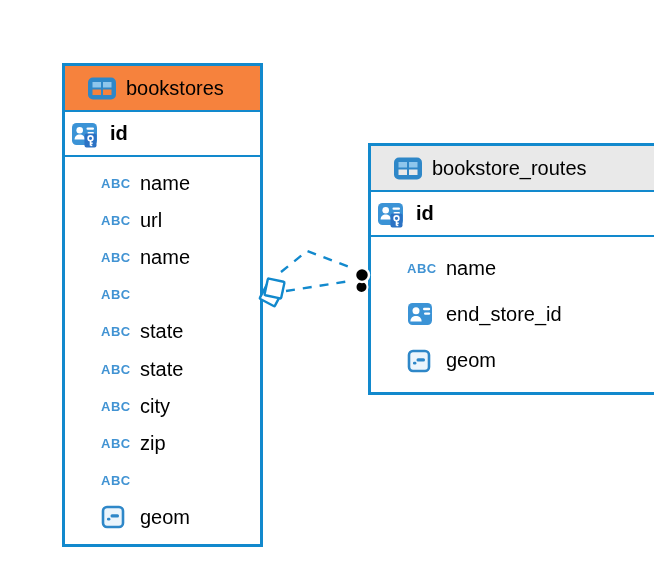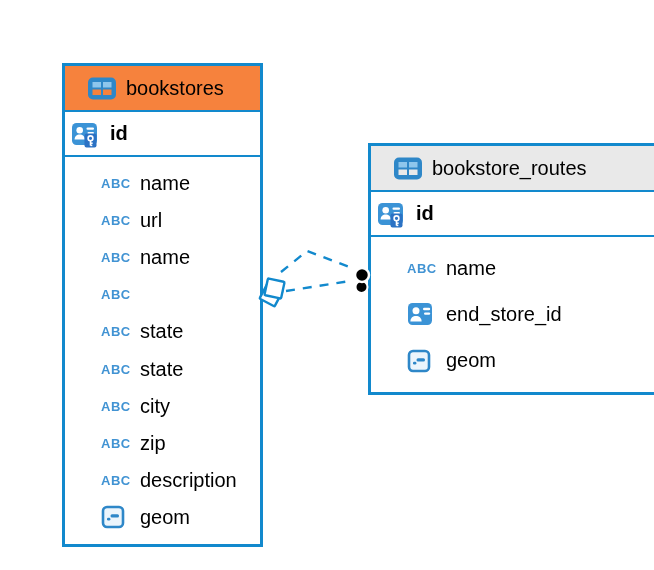--- a/index.html
+++ b/index.html
@@ -162,21 +162,20 @@
       <span class="abc-text">ABC</span>
     </span>
 
     <span class="col-label">zip</span>
   </div>
         <div class="col-row">
     <span class="icon-slot type-icon">
       <span class="abc-text">ABC</span>
     </span>
 
-    <span class="col-label">description</span>
   </div>
         <div class="col-row">
 
     <span class="icon-slot type-icon">
       <svg width="24" height="24" viewBox="0 0 24 24">
         <rect x="2" y="2" width="20" height="20" rx="4" fill="var(--geom-fill)" stroke="var(--icon-blue)" stroke-width="2.6"></rect>
         <rect x="9.5" y="9.3" width="8.5" height="3.2" rx="1.5" fill="var(--icon-blue)"></rect>
         <rect x="6" y="12.8" width="3.4" height="2.8" rx="1.3" fill="var(--icon-blue)"></rect>
       </svg>
     </span>

